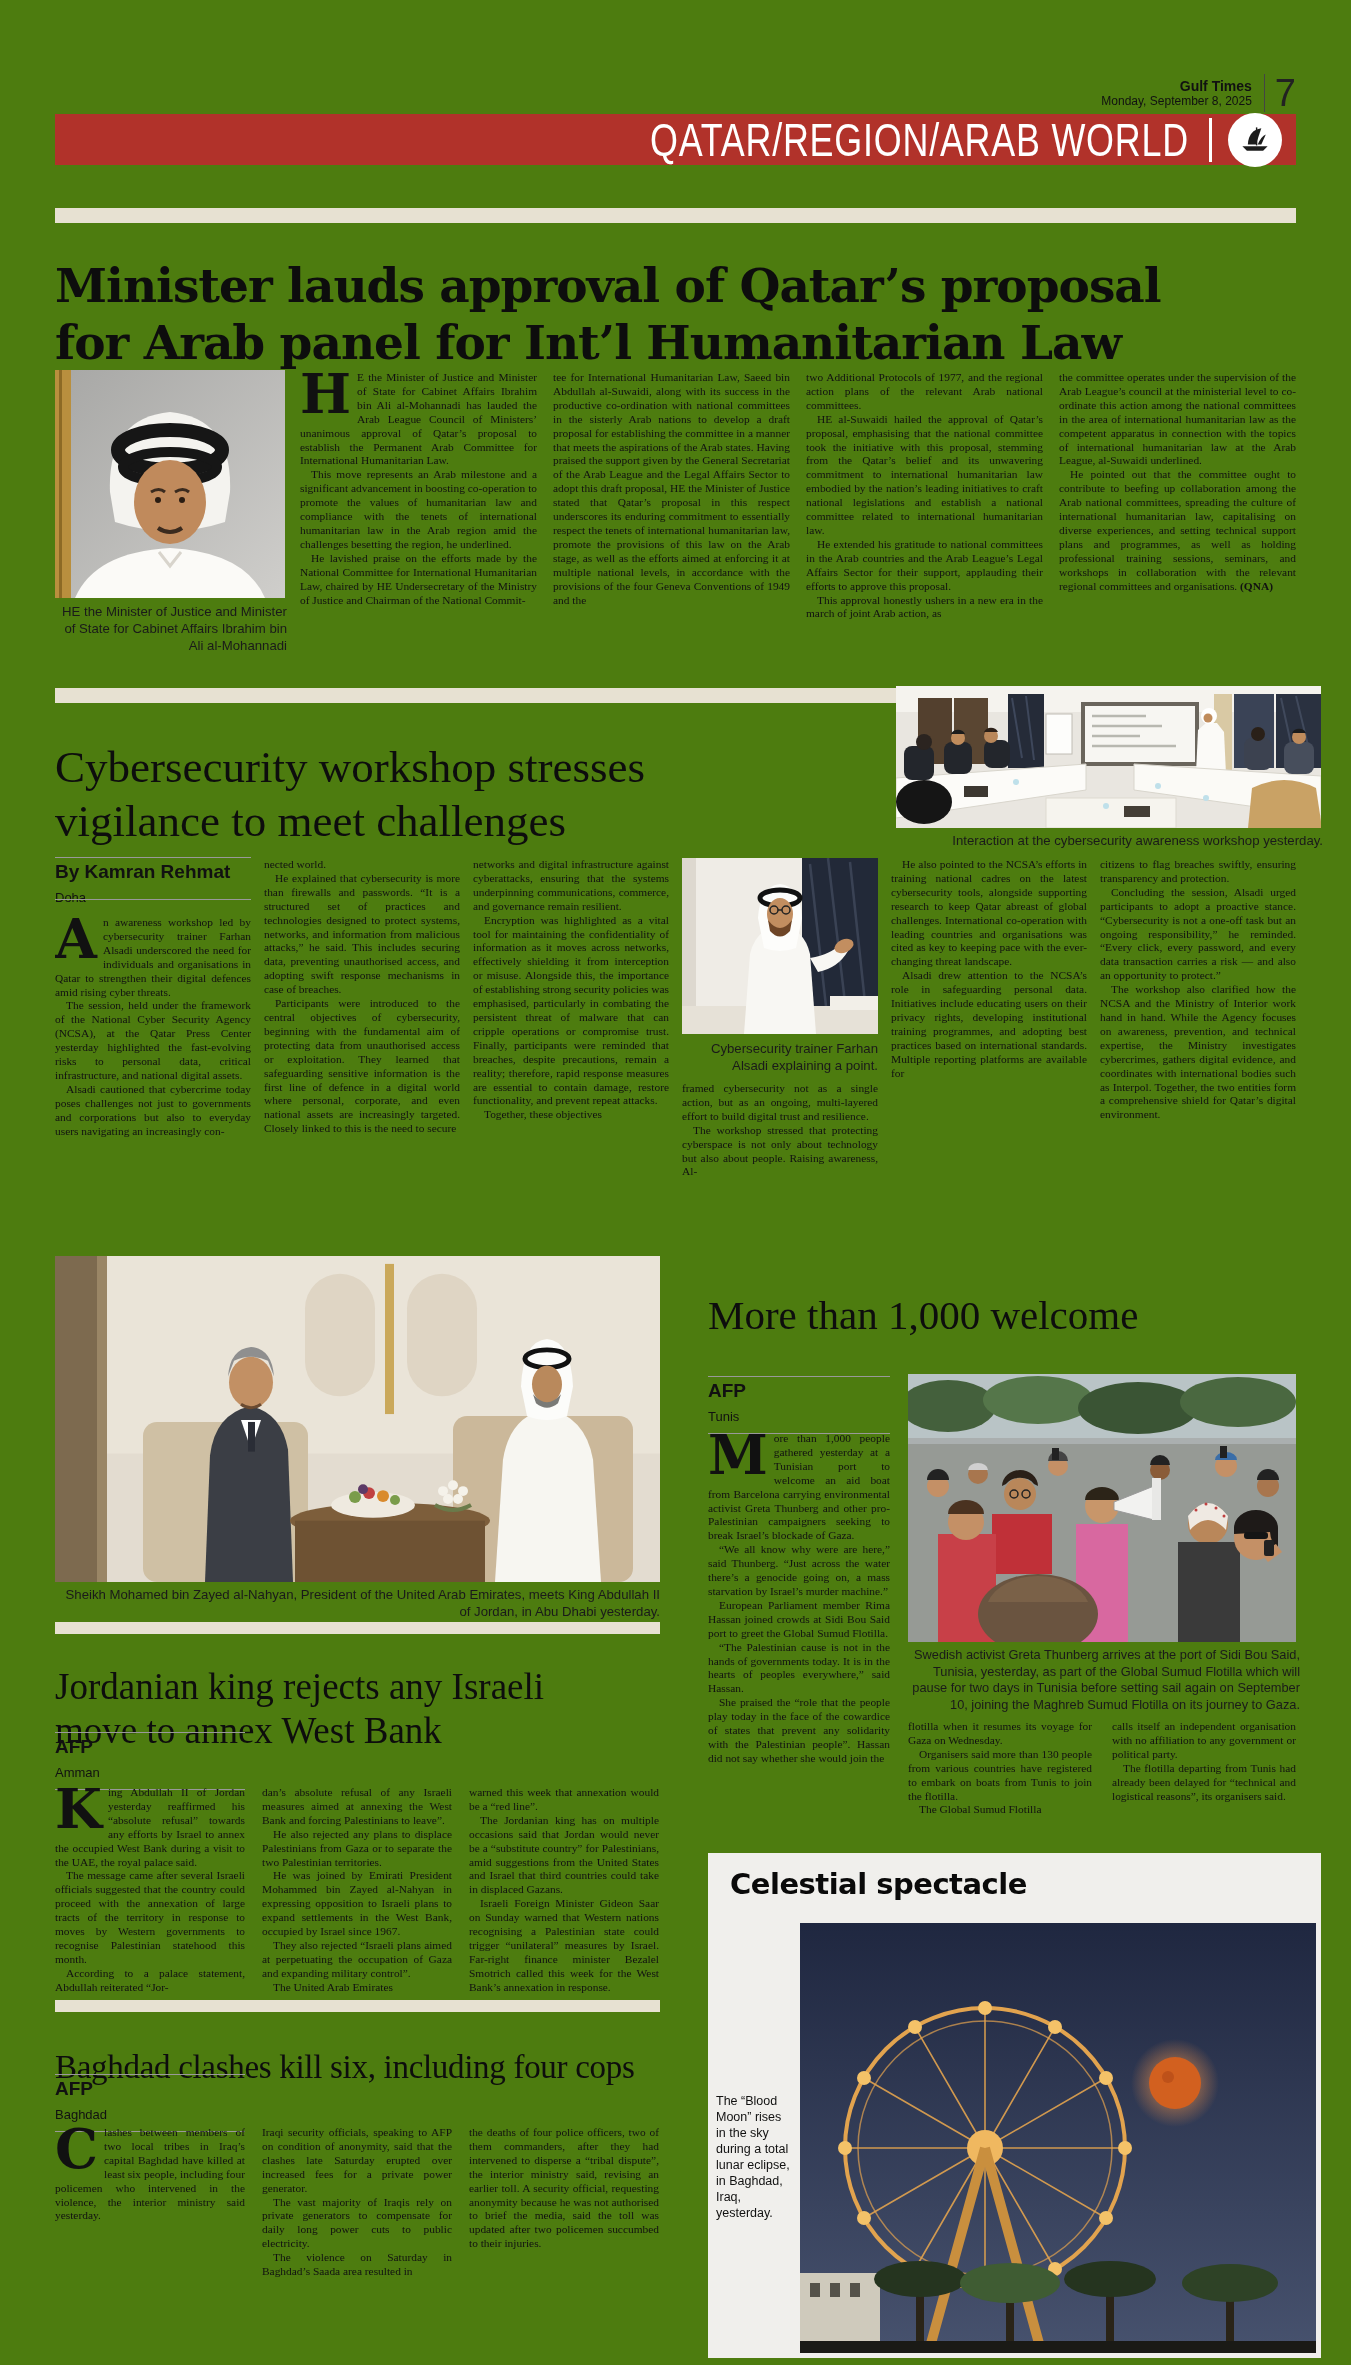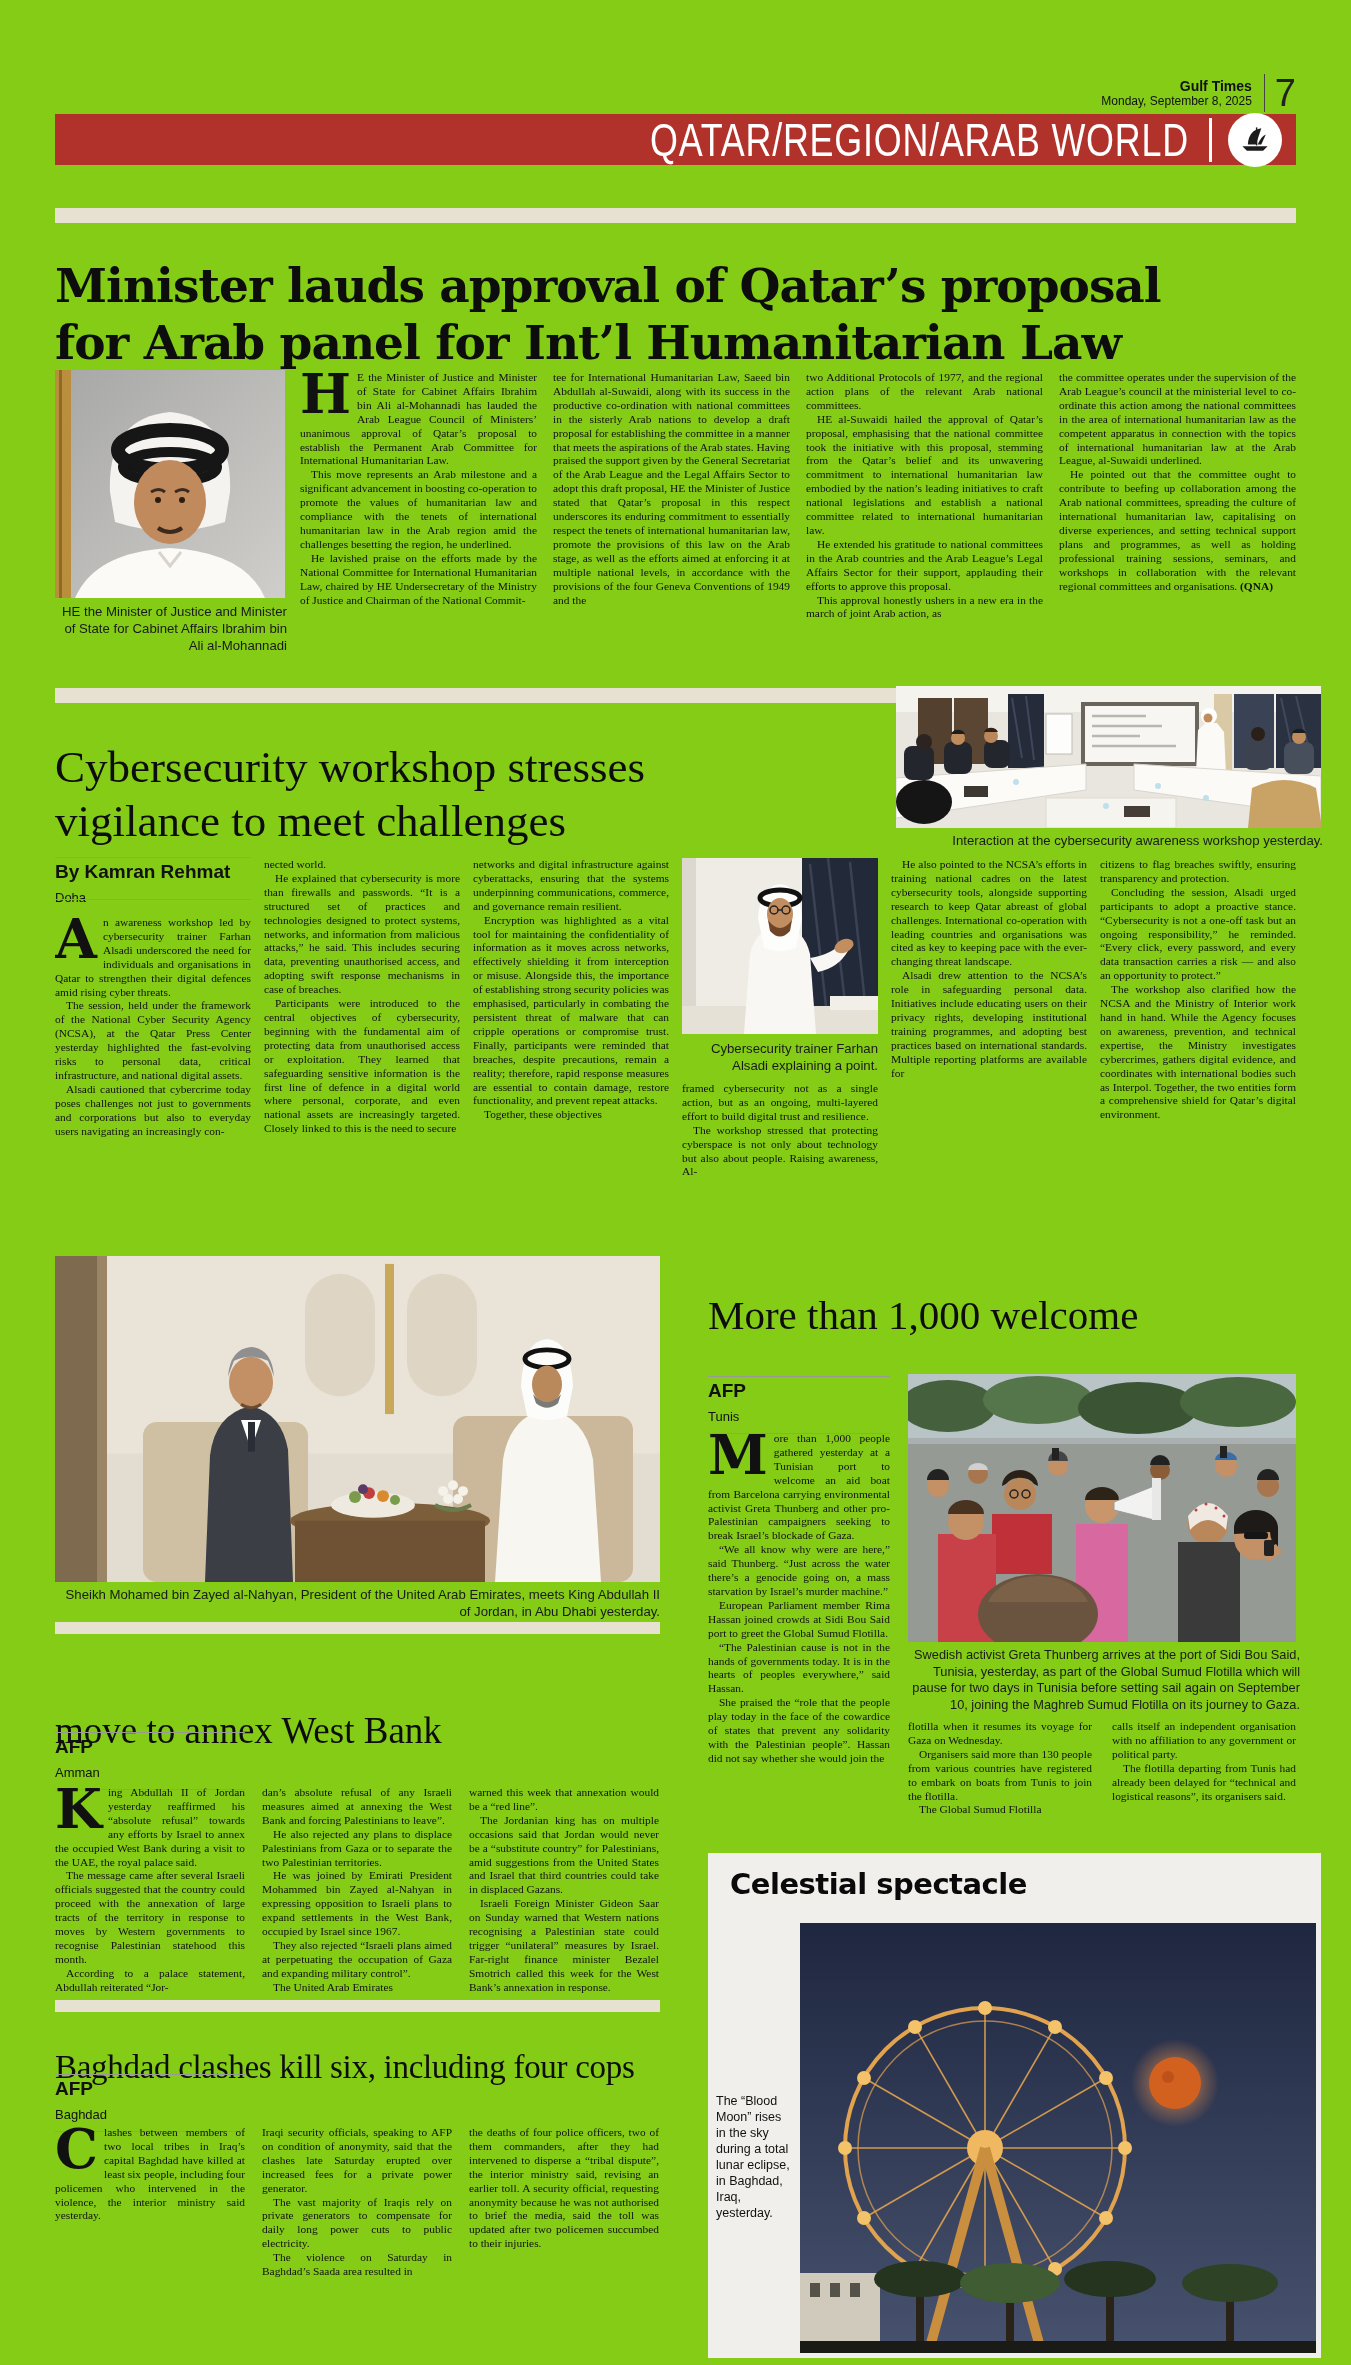--- a/index.html
+++ b/index.html
@@ -1,16 +1,16 @@
 <!DOCTYPE html>
 <html style="--banner_red: #b1322a; --divider_beige: #e7e1d2; --celestial_bg: #f0efec;"><head>
 <meta charset="utf-8">
 <style>
   html,body{margin:0;padding:0;background:#888;}
-  .page{position:relative;width:1351px;height:2365px;background:#84cc16;margin:0 auto;
+  .page{position:relative;width:1351px;height:2365px;background:#4d7c0f;margin:0 auto;
         font-family:"Liberation Serif",serif;color:#111;overflow:hidden;}
   .abs{position:absolute;}
 
   
   .mast{position:absolute;left:1040px;top:74px;width:256px;display:flex;align-items:center;justify-content:flex-end;}
   .mast-text{text-align:right;font-family:"Liberation Sans",sans-serif;}
   .mast-paper{font-size:14px;font-weight:700;line-height:15px;}
   .mast-date{font-size:12px;line-height:14px;}
   .mast-rule{width:1px;height:38px;background:#444;margin:0 10px 0 12px;}
   .mast-pageno{font-family:"Liberation Sans",sans-serif;font-size:38px;font-weight:400;color:#222;line-height:38px;}
@@ -346,21 +346,21 @@
           <circle cx="403" cy="246" r="5"></circle>
       </g>
       <path d="M380 252 q18 10 36 0" stroke="#6a7a4a" stroke-width="4" fill="none"></path>
     </svg>
   </div>
   <div class="caption meet-cap">Sheikh Mohamed bin Zayed al-Nahyan, President of the United Arab Emirates, meets King Abdullah II of Jordan, in Abu Dhabi yesterday.</div>
 
   <div class="bar bar3"></div>
 
   <h2 class="h-jordan hl">
-    <br>
+    <span>Jordanian king rejects any Israeli</span><br>
     <span>move to annex West Bank</span>
   </h2>
 
   <div class="byline j-byline">
     <div class="by">AFP</div>
     <div class="city">Amman</div>
   </div>
 
   <div class="news j-c1">
     <p class="first"><span class="dc">K</span><span>ing Abdullah II of Jordan yesterday reaffirmed his “absolute refusal” towards any efforts by Israel to annex the occupied West Bank during a visit to the UAE, the royal palace said.</span></p>

